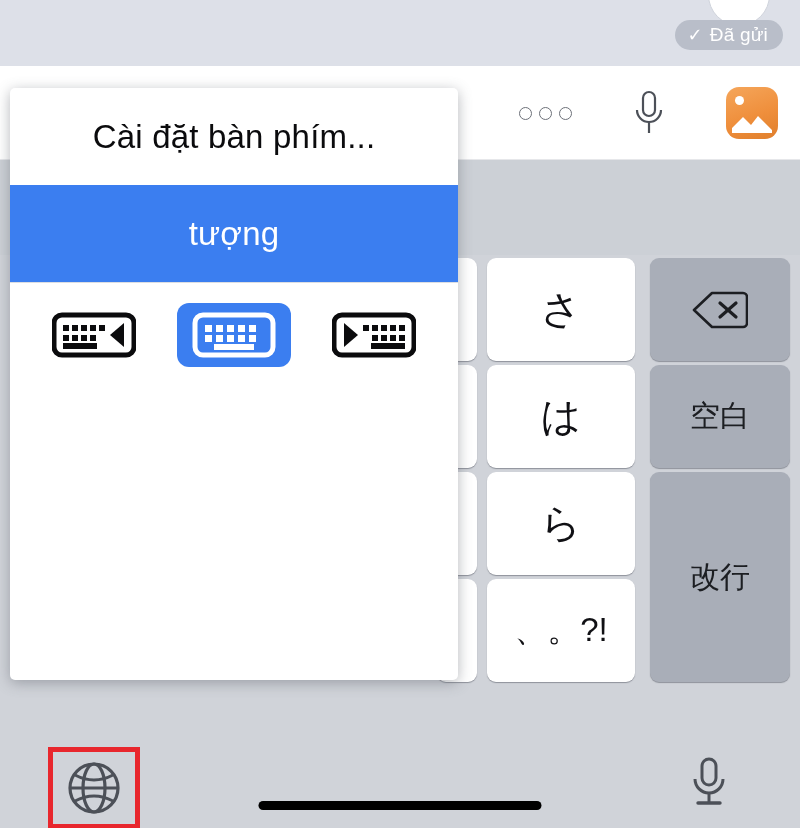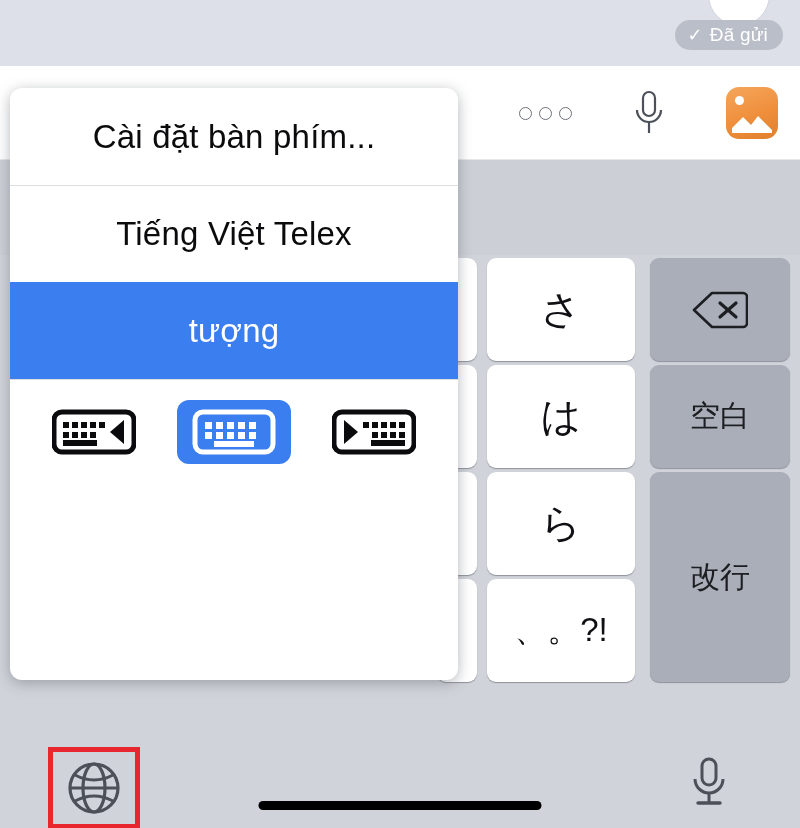--- a/index.html
+++ b/index.html
@@ -113,21 +113,21 @@
   #home-indicator {
     position:absolute; left:50%; transform:translateX(-50%);
     bottom:18px; width:283px; height:9px; border-radius:5px; background:#000;
   }
 
   
   #lang-popup {
     position:absolute; left:10px; top:88px;
     width:448px; height:592px;
     background:#ffffff;
-    border-radius:12px;
+    border-radius:5px;
     box-shadow:0 3px 14px rgba(90,95,105,.45);
     overflow:hidden;
     z-index:30;
   }
   .menu-item {
     position:relative;
     height:97px;
     display:flex; align-items:center; justify-content:center;
     font-size:33px; color:#0b0b0d;
     letter-spacing:.2px;
@@ -262,23 +262,20 @@
 
       <div id="home-indicator"></div>
     </div>
 
   </div>
 
   <div id="lang-popup">
 
     <div class="menu-item">
       <span>Cài đặt bàn phím...</span>
-    </div>
-    <div class="menu-item">
-      <span>Tiếng Việt Telex</span>
     </div>
     <div class="menu-item selected">
       <span>tượng</span>
     </div>
 
     <div id="layout-row">
 
       <div class="layout-btn">
         <svg width="84" height="52" viewBox="0 0 84 52">
           <rect x="2" y="6" width="80" height="40" rx="8" fill="none" stroke="#0b0b0d" stroke-width="5"></rect>

